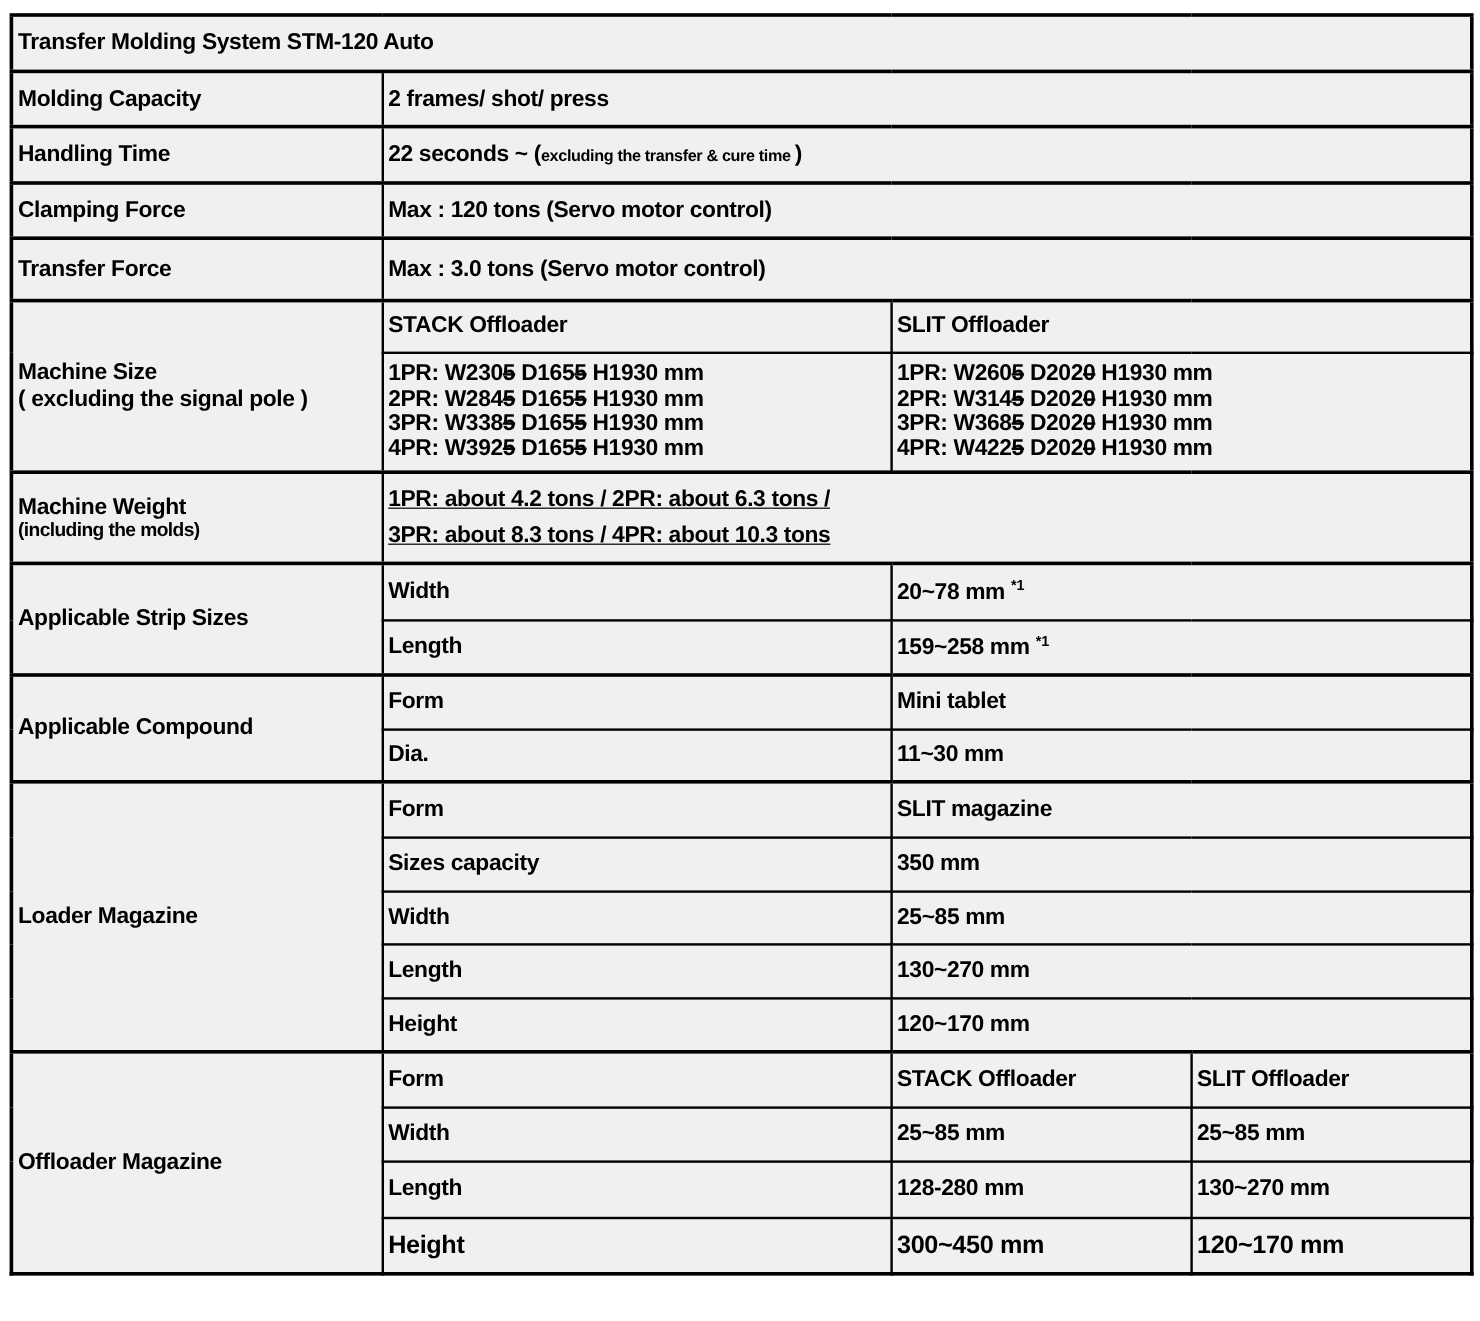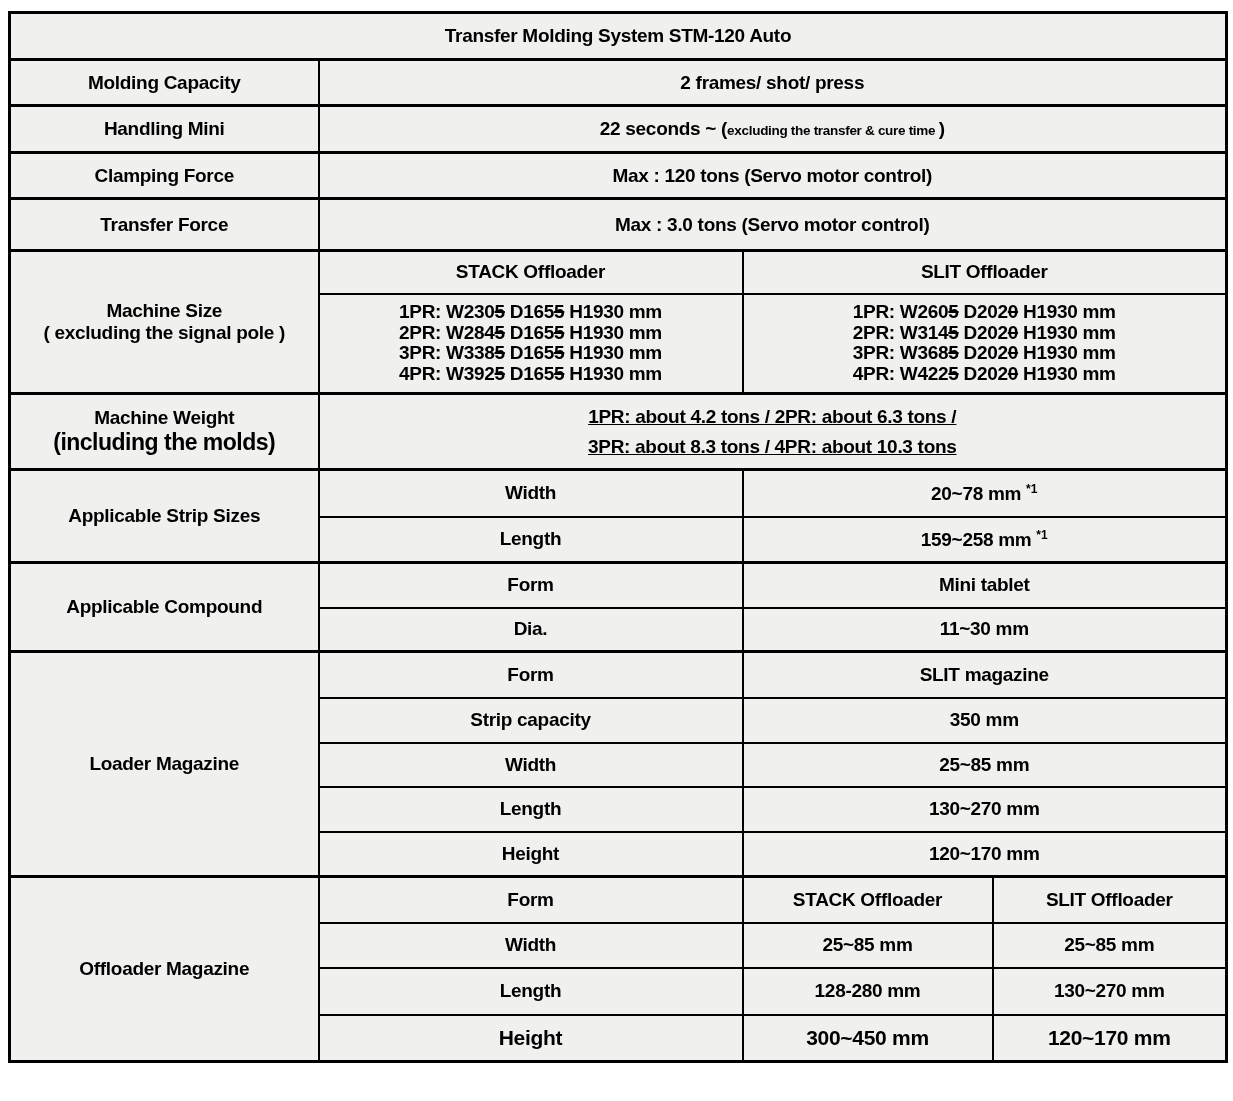--- a/index.html
+++ b/index.html
@@ -15,37 +15,37 @@
   }
   table.spec {
     border-collapse: collapse;
     table-layout: fixed;
     width: 1217px;
     background: var(--cell_bg, #f0f0ef);
   }
   table.spec td {
     border: 2px solid var(--border, #000);
     background: var(--cell_bg, #f0f0ef);
-    text-align: center;
+    text-align: left;
     vertical-align: middle;
     color: #000;
     font-weight: bold;
     font-size: 19px;
     letter-spacing: -0.3px;
     padding: 2px 4px;
     overflow: hidden;
   }
   table.spec { border: 3px solid var(--border, #000); }
   tr.major > td { border-top-width: 3px; }
   td.title-cell {
     font-size: 24px;
     color: var(--title, #0e7ac2);
     letter-spacing: -0.2px;
   }
-  .sub-label { font-size: 23px; letter-spacing: -0.5px; }
+  .sub-label { font-size: 16px; letter-spacing: -0.5px; }
   .small-note { font-size: 13.5px; letter-spacing: -0.3px; }
   .paren { font-size: 19px; }
   .ms-cell { font-size: 17.5px; line-height: 20.5px; letter-spacing: -0.6px; padding: 4px 2px; }
   .ms-line { white-space: nowrap; }
   .strike { text-decoration: line-through; text-decoration-thickness: 2px; }
   .weight-line { line-height: 30px; text-decoration: underline; }
   sup.note-sup { font-size: 12px; vertical-align: 7px; letter-spacing: 0; }
   tr.big-row td { font-size: 21px; }
 </style>
 </head>
@@ -64,21 +64,21 @@
         <tr class="major" style="height:47px">
       <td colspan="4" class="title-cell">Transfer Molding System STM-120 Auto</td>
     </tr>
 
     <tr class="major" style="height:46px">
       <td>Molding Capacity</td>
       <td colspan="3">2 frames/ shot/ press</td>
     </tr>
 
     <tr class="major" style="height:47px">
-      <td>Handling Mini</td>
+      <td>Handling Time</td>
       <td colspan="3">
         <span>22 seconds ~ </span><span class="paren">(</span><span class="small-note">excluding the transfer &amp; cure time </span><span class="paren">)</span>
       </td>
     </tr>
 
     <tr class="major" style="height:46px">
       <td>Clamping Force</td>
       <td colspan="3">Max : 120 tons (Servo motor control)</td>
     </tr>
 
@@ -140,21 +140,21 @@
       <td>Dia.</td>
       <td colspan="2">11~30 mm</td>
     </tr>
 
     <tr class="major" style="height:46px">
       <td rowspan="5">Loader Magazine</td>
       <td>Form</td>
       <td colspan="2">SLIT magazine</td>
     </tr>
     <tr style="height:45px">
-      <td>Strip capacity</td>
+      <td>Sizes capacity</td>
       <td colspan="2">350 mm</td>
     </tr>
     <tr style="height:44px">
       <td>Width</td>
       <td colspan="2">25~85 mm</td>
     </tr>
     <tr style="height:45px">
       <td>Length</td>
       <td colspan="2">130~270 mm</td>
     </tr>

